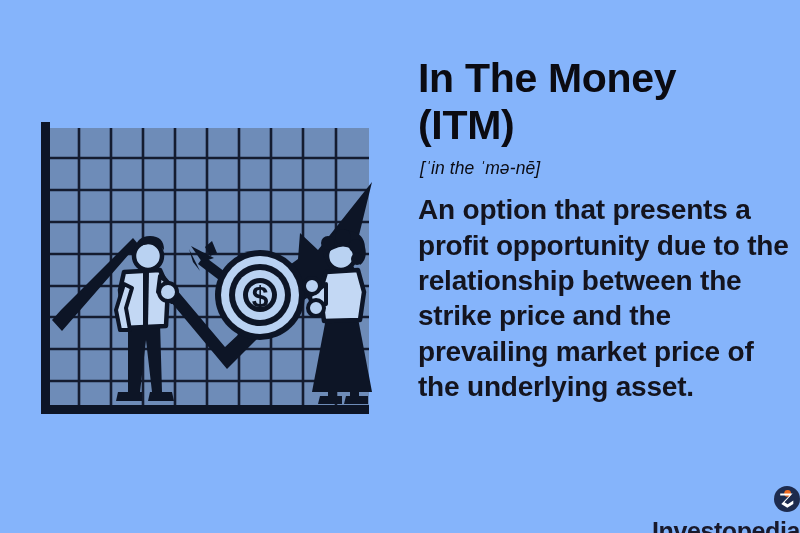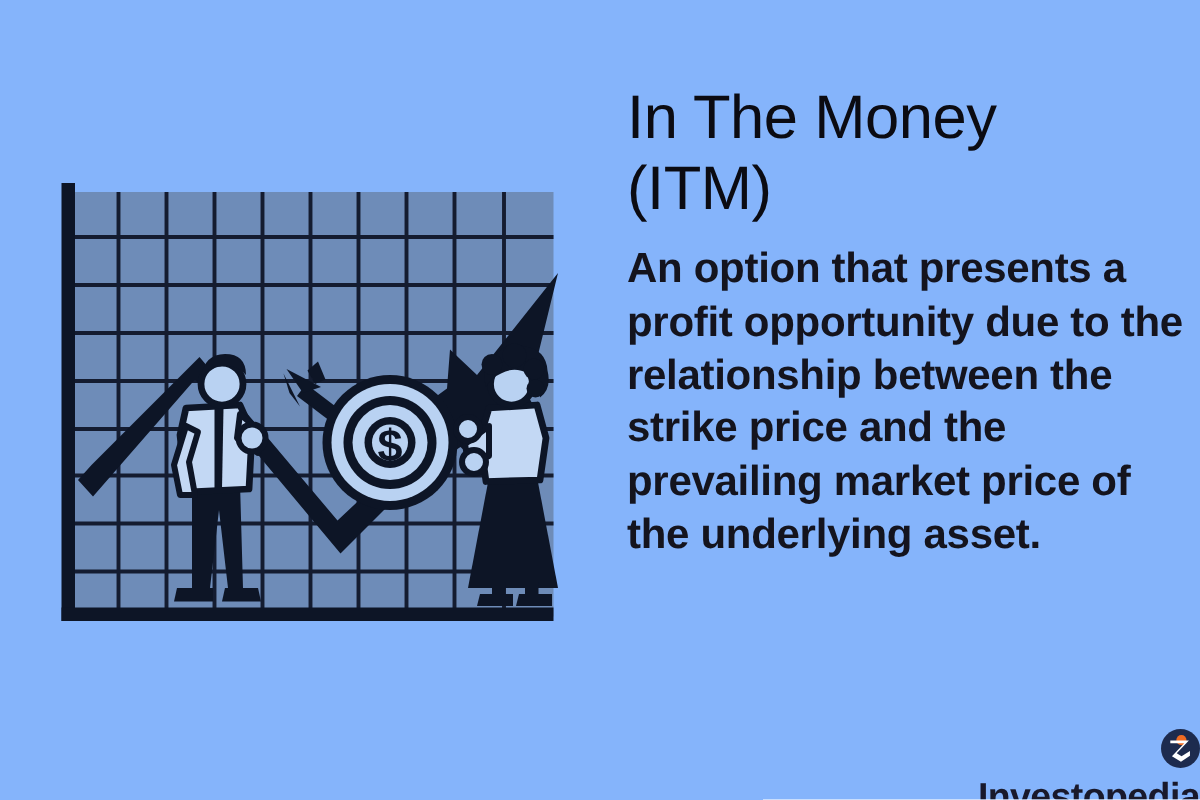--- a/index.html
+++ b/index.html
@@ -28,21 +28,21 @@
 
   
   #text-col {
     position: absolute;
     left: 418px;
     top: 55px;
     width: 372px;
   }
   #term-title {
     font-size: 41px;
-    font-weight: normal;
+    font-weight: bold;
     line-height: 1.14;
     color: #0b0b12;
     letter-spacing: -0.3px;
     margin: 0;
     white-space: pre-line;
   }
   #pronunciation {
     font-size: 17.5px;
     font-style: italic;
     font-weight: 500;
@@ -193,20 +193,21 @@
         <circle cx="343" cy="237" r="8" fill="#0d1526"></circle>
         <circle cx="356" cy="246" r="7" fill="#0d1526"></circle>
         <circle cx="357" cy="259" r="6" fill="#0d1526"></circle>
       </g>
     </svg>
   </div>
 
   <div id="text-col">
     <h1 id="term-title">In The Money
 (ITM)</h1>
+    <div id="pronunciation">[ˈin the ˈmə-nē]</div>
     <p id="definition">An option that presents a profit opportunity due to the relationship between the strike price and the prevailing market price of the underlying asset.</p>
   </div>
 
   <div id="logo">
     <svg id="logo-mark" width="26" height="26" viewBox="0 0 26 26">
       <circle cx="13" cy="13" r="13" fill="#1d2b4e"></circle>
       <circle cx="13.6" cy="7.4" r="3.4" fill="#f06b22"></circle>
       <path d="M6.2 7.6 h12.4 l-8.1 8.6 l3.2 2.0 l5.6 -3.6 v3.3 l-6.0 3.9 l-6.0 -3.7 l8.2 -8.6 h-9.3 z" fill="#ffffff"></path>
     </svg>
     <span id="logo-word">Investopedia</span>

